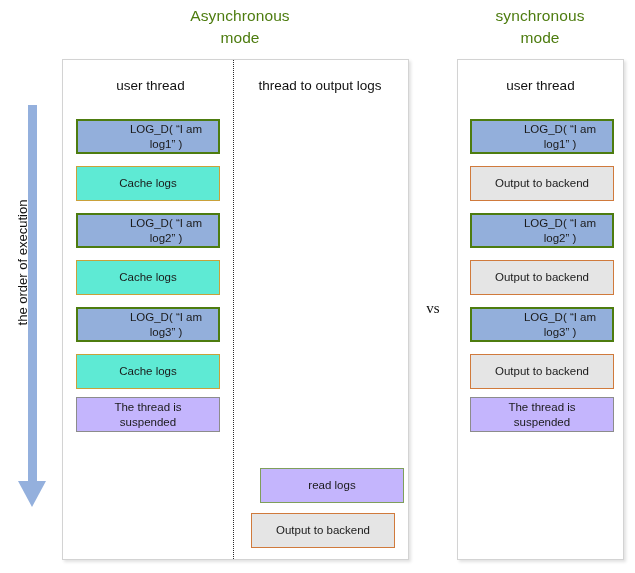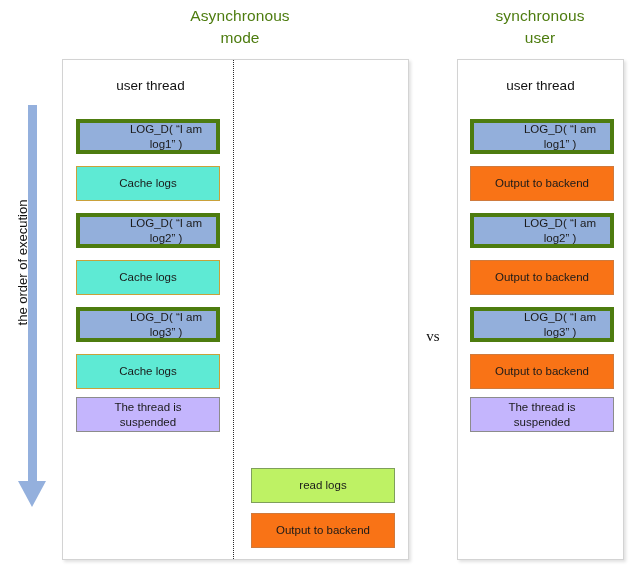--- a/index.html
+++ b/index.html
@@ -32,21 +32,20 @@
   
   #vs-label {
     position: absolute;
     left: 410px;
     top: 300px;
     width: 46px;
     text-align: center;
     font-family: "Liberation Serif", serif;
     font-size: 15px;
     color: #111111;
-    margin-top: 28px;
   }
 
   
   #order-arrow-group {
     position: absolute;
     left: 0px;
     top: 100px;
     width: 62px;
     height: 415px;
   }
@@ -119,49 +118,50 @@
     display: flex;
     align-items: center;
     justify-content: center;
     text-align: center;
     font-size: 11.5px;
     line-height: 15px;
     color: #1a1a1a;
     white-space: pre-line;
     padding: 0 3px;
   }
-  .step-box.blue   { background: #93afdb; border: 4px solid #4d7c0f; padding-left: 39px; }
+  .step-box.blue   { background: #93afdb; border: 2px solid #4d7c0f; padding-left: 39px; }
   .step-box.yellow { background: #5eead4; border: 1px solid #c9a13a; }
-  .step-box.orange { background: #f97316; border: 1px solid #d07a3c; }
-  .step-box.green  { background: #bef264; border: 1px solid #7f9f5b; }
+  .step-box.orange { background: #e5e5e5; border: 1px solid #d07a3c; }
+  .step-box.green  { background: #c4b5fd; border: 1px solid #7f9f5b; margin-left: 9px; }
   .step-box.gray   { background: #c4b5fd; border: 1px solid #8c8c8c; }
 </style>
 </head>
 <body>
 
 <div class="mode-title" id="title-async">Asynchronous
 mode</div>
 
 <div class="mode-title" id="title-sync">synchronous
-user</div>
+mode</div>
 
 <div id="vs-label">vs</div>
 
 <div id="order-arrow-group">
   <div id="order-arrow-label">the order of execution</div>
   <div id="order-arrow-shaft"></div>
   <div id="order-arrow-head"></div>
 </div>
 
 <div class="panel" id="panel-async">
 
   <div class="panel-divider"></div>
 
   <div class="column-header" id="hdr-user-thread-async">user thread</div>
 
+  <div class="column-header" id="hdr-output-thread">thread to output logs</div>
 
   <div class="step-box blue" style="left:13px; top:59px; width:144px; height:35px;">LOG_D( “I am log1” )</div>
 
   <div class="step-box yellow" style="left:13px; top:106px; width:144px; height:35px;">Cache logs</div>
 
   <div class="step-box blue" style="left:13px; top:153px; width:144px; height:35px;">LOG_D( “I am log2” )</div>
 
   <div class="step-box yellow" style="left:13px; top:200px; width:144px; height:35px;">Cache logs</div>
 
   <div class="step-box blue" style="left:13px; top:247px; width:144px; height:35px;">LOG_D( “I am log3” )</div>

